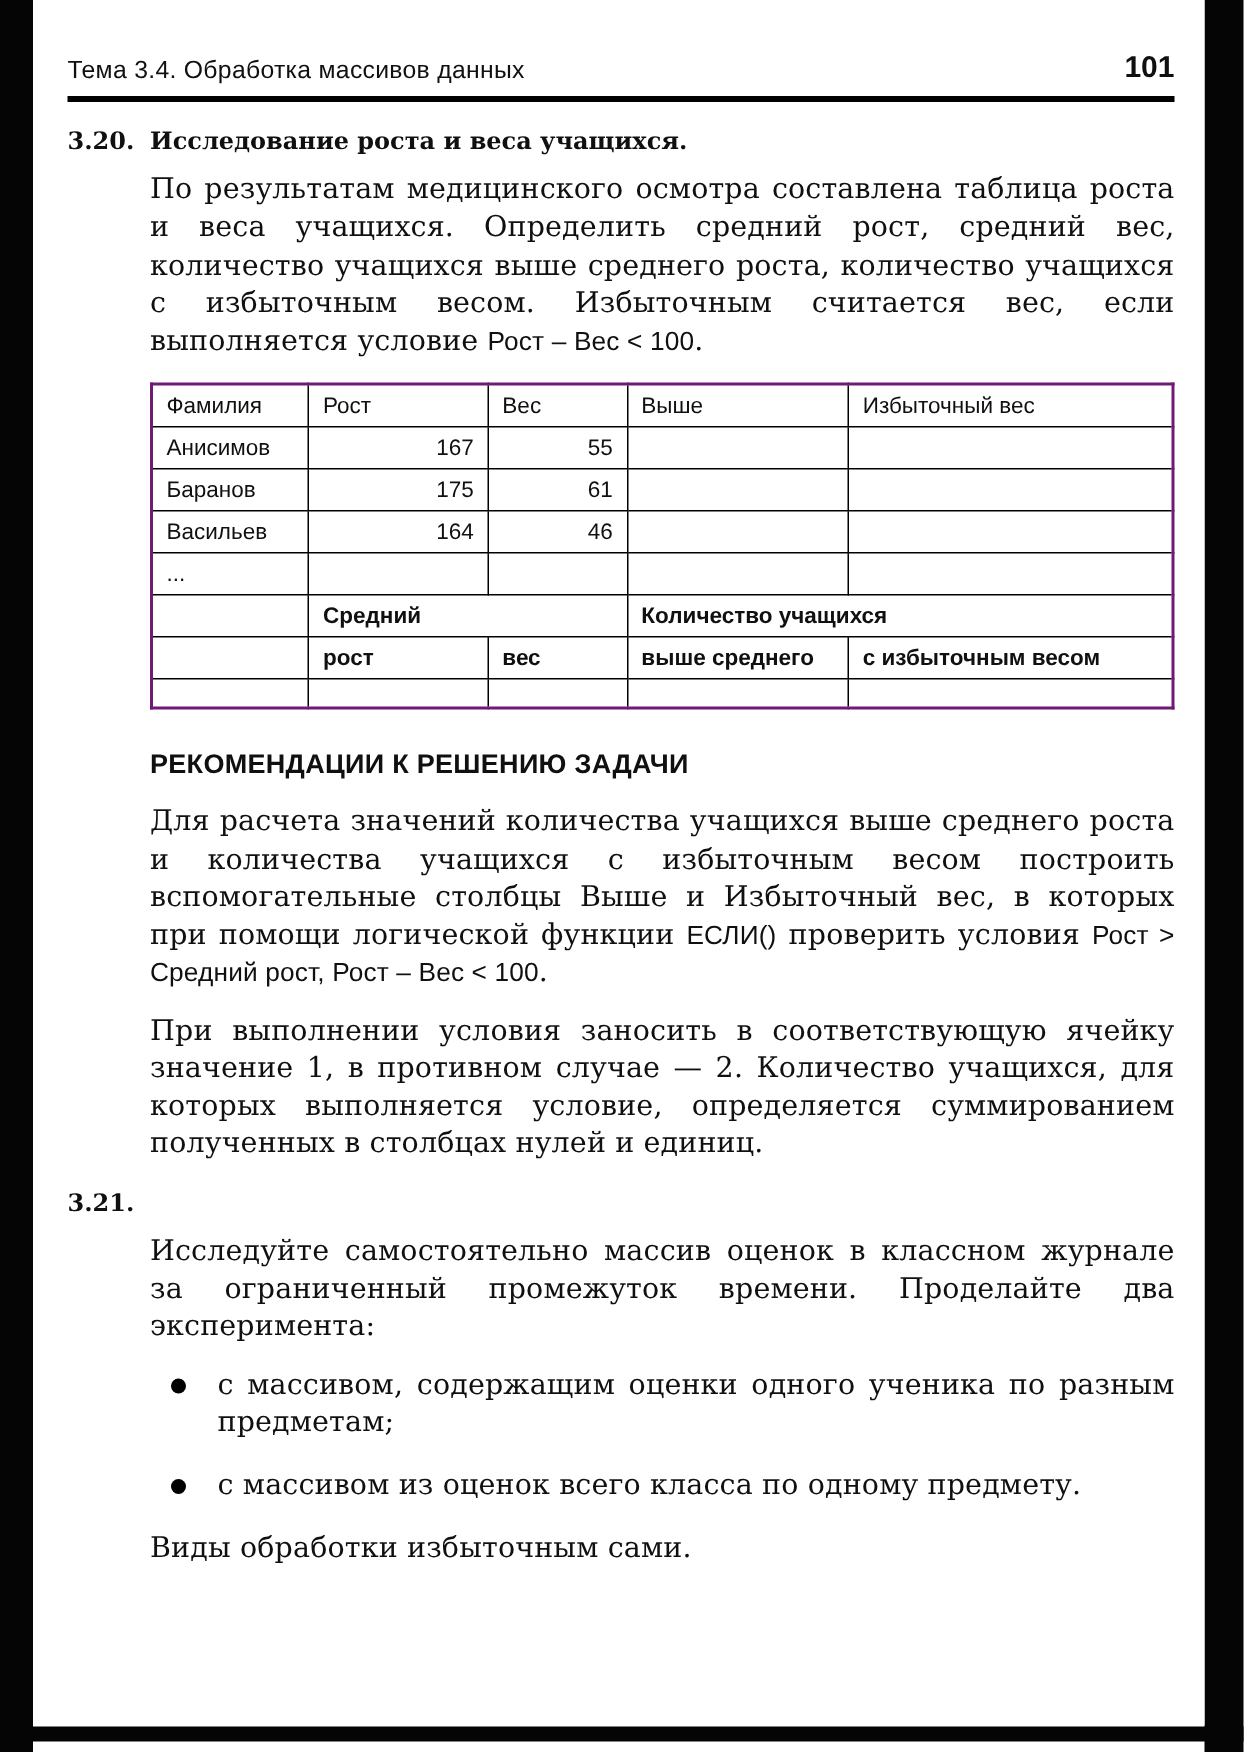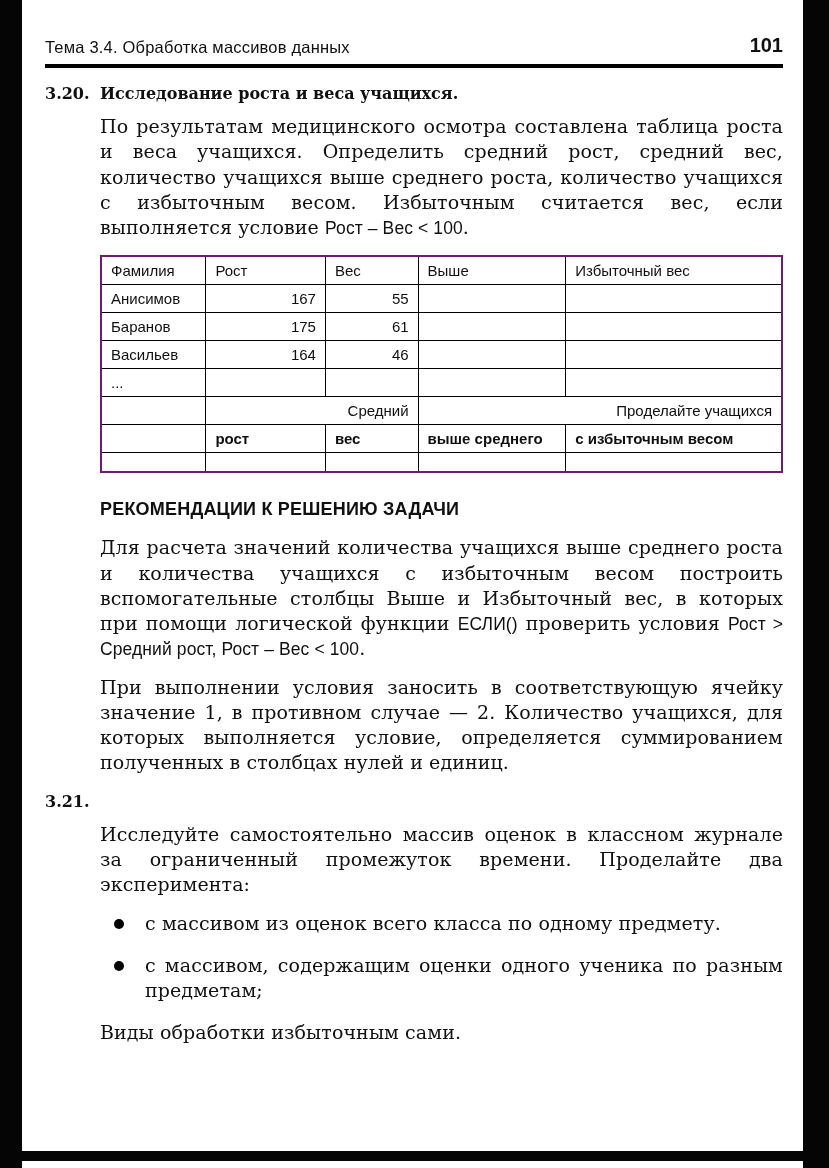--- a/index.html
+++ b/index.html
@@ -63,21 +63,21 @@
     margin:15px 0 24px 0;
     border:2px solid #701a75;
   }
   table.data td {
     border:1.4px solid #000;
     padding:3px 9px;
     height:28px;
     vertical-align:middle;
   }
   table.data td.num { text-align:right; }
-  table.data td.center { text-align:right; font-weight:normal; }
+  table.data td.center { text-align:left; font-weight:bold; }
   table.data td.b { font-weight:bold; }
   table.data tr.empty td { height:20px; }
 
   ul.plan { list-style:none; margin:6px 0 4px 0; }
   ul.plan li {
     display:flex; align-items:flex-start;
     margin-bottom:17px;
   }
   .dot {
     flex:0 0 10px; width:10px; height:10px; border-radius:50%;
@@ -152,21 +152,21 @@
         <tr>
           <td>...</td>
           <td></td>
           <td></td>
           <td></td>
           <td></td>
         </tr>
         <tr>
           <td></td>
           <td class="center" colspan="2">Средний</td>
-          <td class="center" colspan="2">Проделайте учащихся</td>
+          <td class="center" colspan="2">Количество учащихся</td>
         </tr>
         <tr>
           <td></td>
           <td class="b">рост</td>
           <td class="b">вес</td>
           <td class="b">выше среднего</td>
           <td class="b">с избыточным весом</td>
         </tr>
         <tr class="empty">
           <td></td>
@@ -186,24 +186,24 @@
 
     <div class="section-head">
       <span class="secnum">3.21.</span>
     </div>
 
     <p class="body">Исследуйте самостоятельно массив оценок в классном журнале за ограниченный промежуток времени. Проделайте два эксперимента:</p>
 
     <ul class="plan">
       <li>
         <span class="dot"></span>
-        <span class="li-text">с массивом из оценок всего класса по одному предмету.</span>
+        <span class="li-text">с массивом, содержащим оценки одного ученика по разным предметам;</span>
       </li>
       <li>
         <span class="dot"></span>
-        <span class="li-text">с массивом, содержащим оценки одного ученика по разным предметам;</span>
+        <span class="li-text">с массивом из оценок всего класса по одному предмету.</span>
       </li>
     </ul>
 
     <p class="body">Виды обработки избыточным сами.</p>
 
   </main>
 </div>
 
 </body></html>

